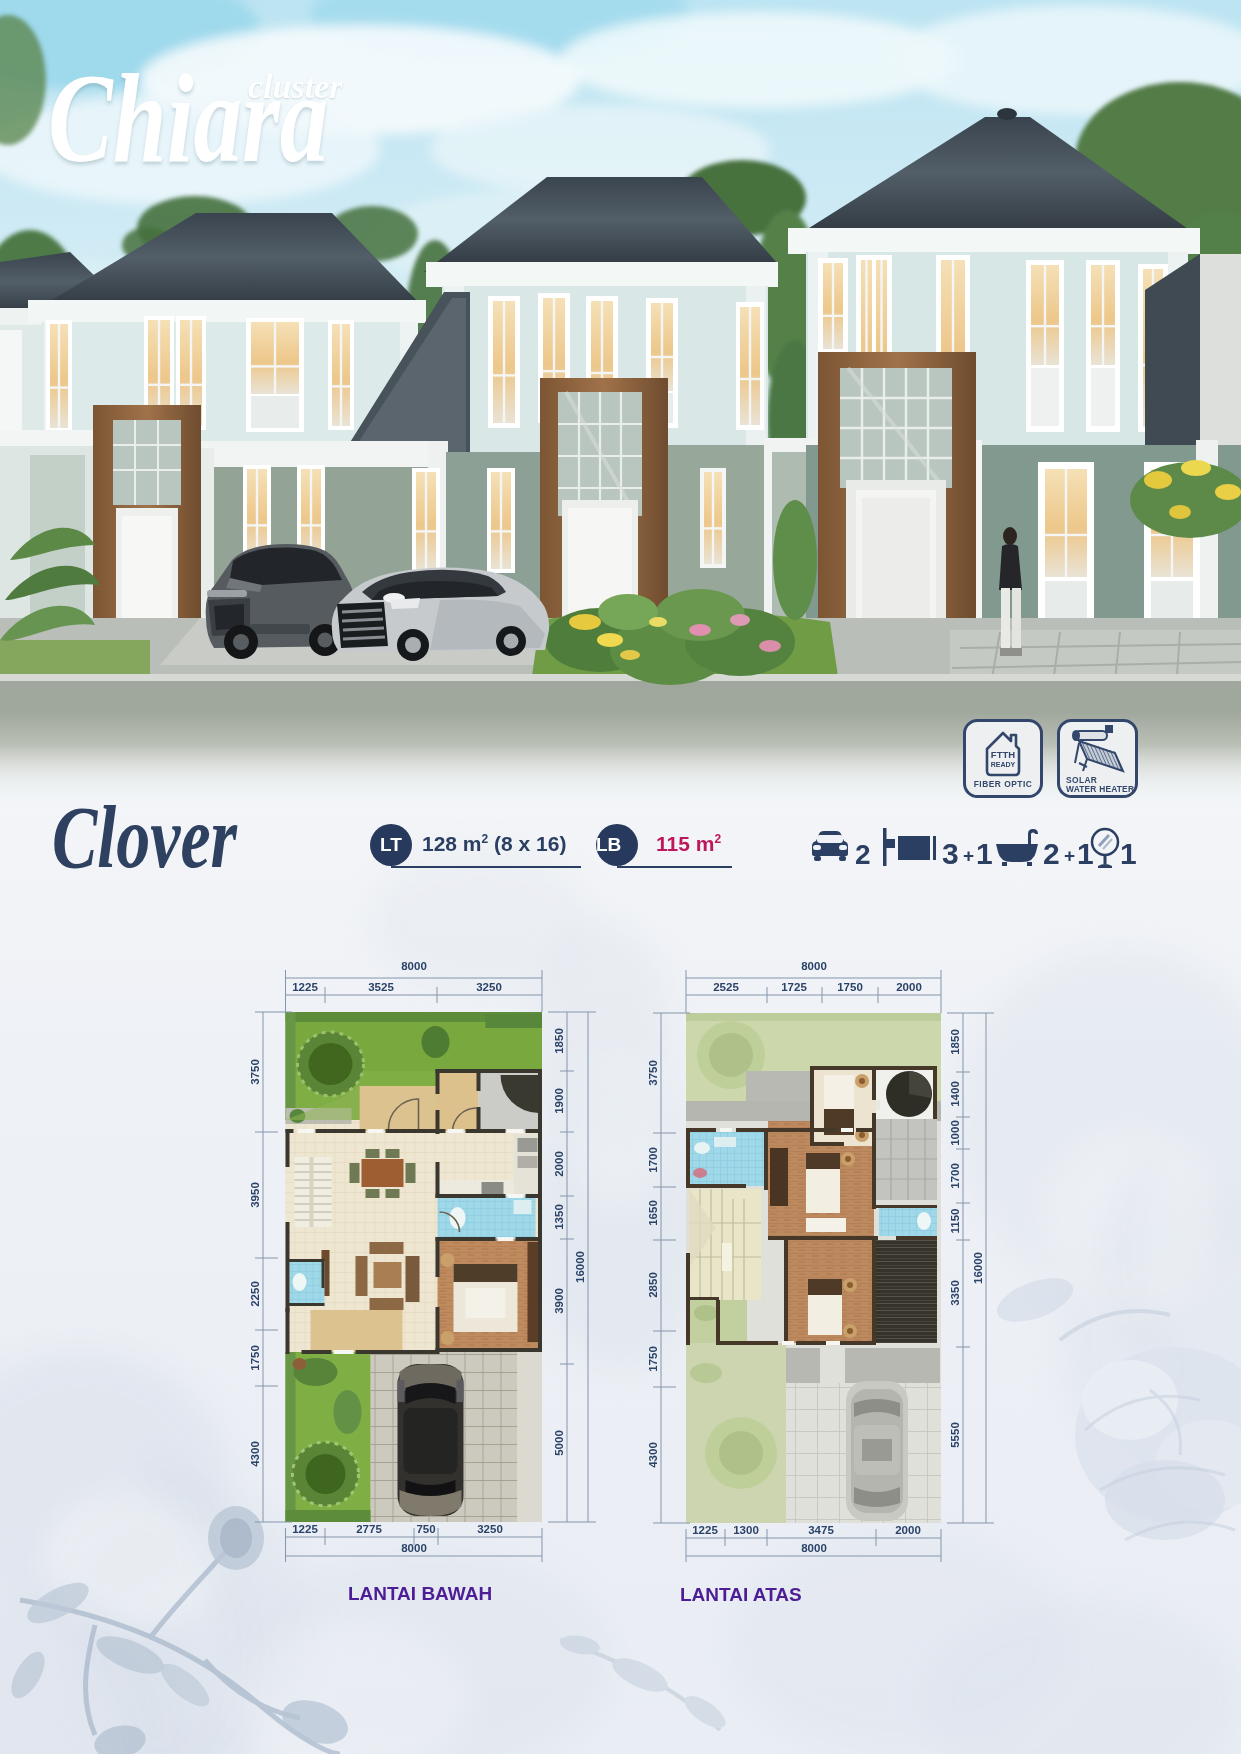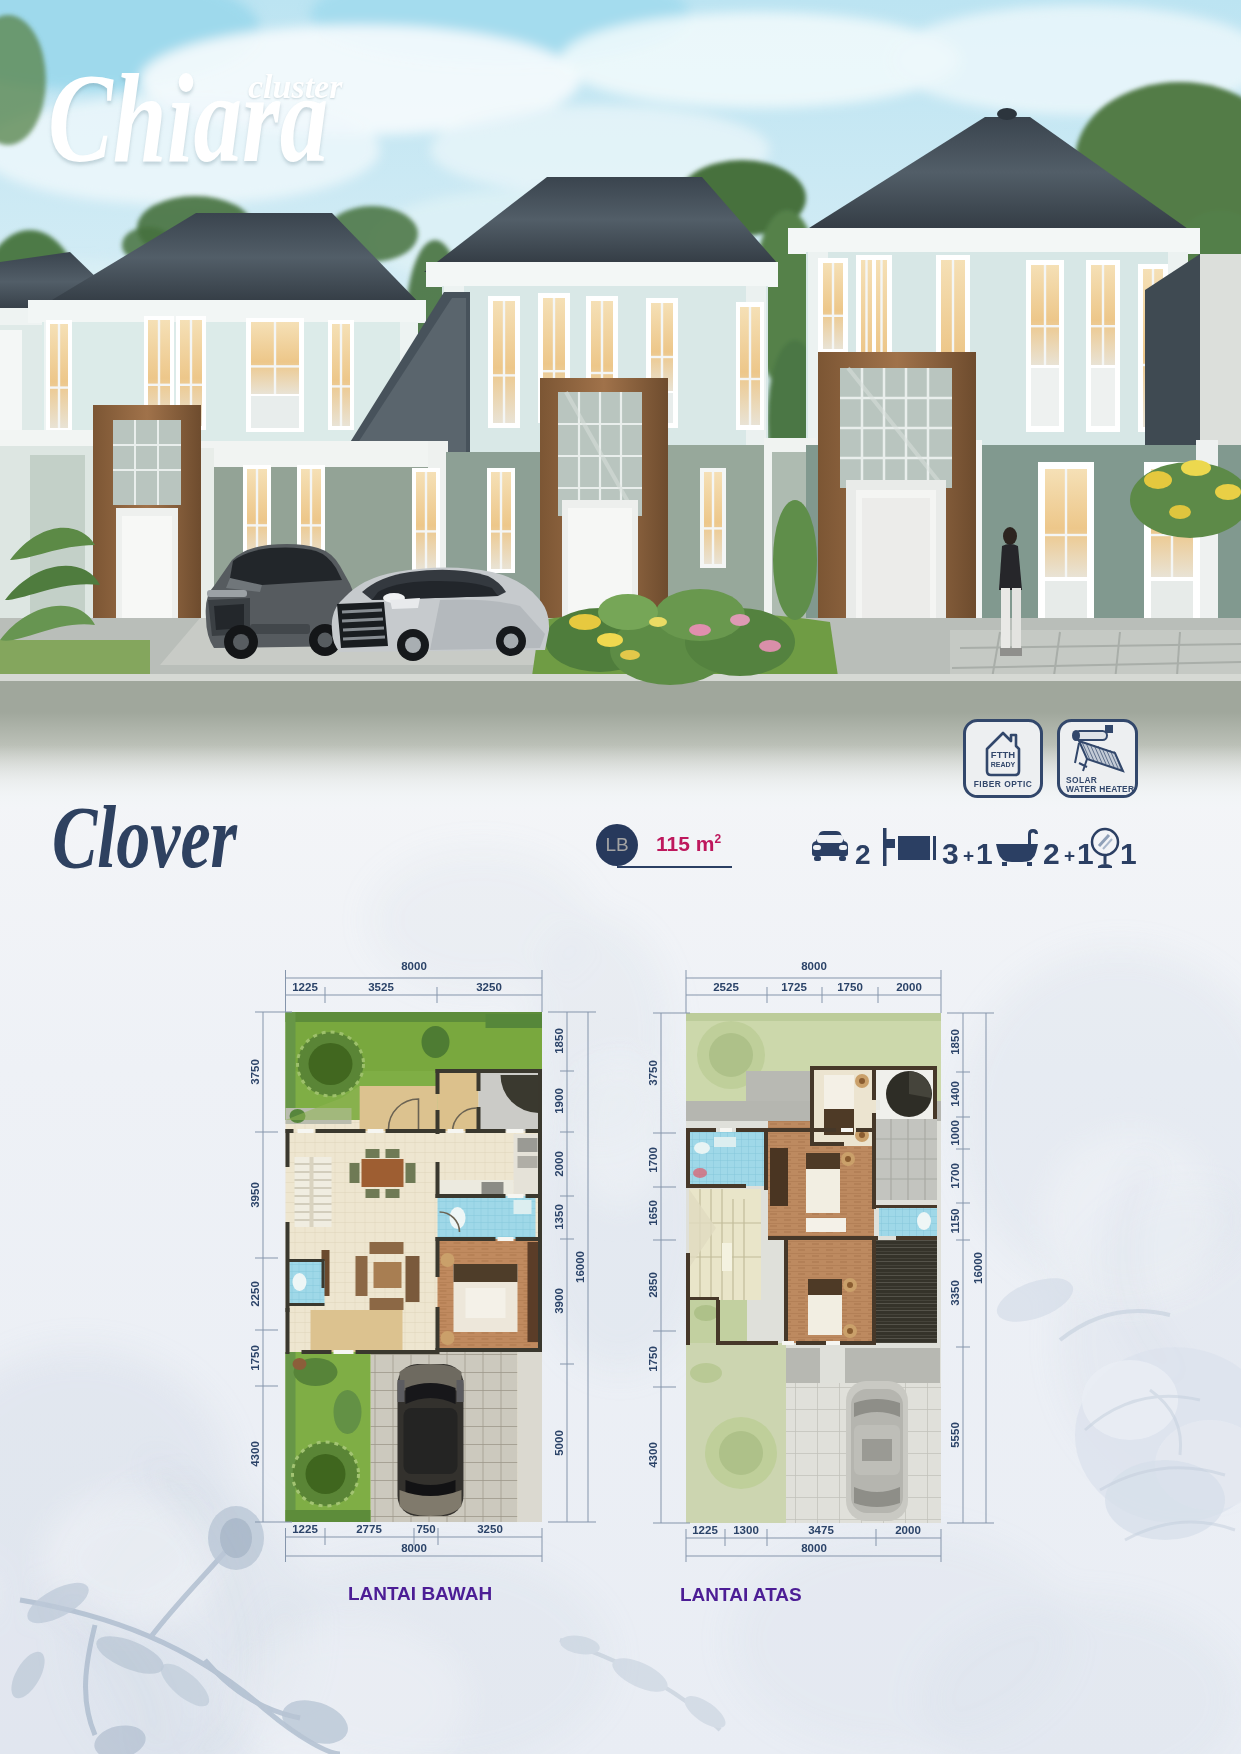--- a/index.html
+++ b/index.html
@@ -530,23 +530,28 @@
 <ellipse cx="19" cy="16.5" rx="4" ry="5.5" fill="#32476b"></ellipse>
 <rect x="48" y="6" width="8" height="8" fill="#32476b"></rect>
 <path d="M22 24 L 18 44 M30 40 L 26 52 M22 44 L 30 48" stroke="#32476b" stroke-width="2" fill="none"></path>
 </g>
 <text x="9" y="64" font-size="8.4" font-weight="bold" fill="#32476b" letter-spacing="0.4" font-family="Liberation Sans,sans-serif">SOLAR</text>
 <text x="9" y="73" font-size="8.4" font-weight="bold" fill="#32476b" letter-spacing="0.2" font-family="Liberation Sans,sans-serif">WATER HEATER</text>
 </svg>
 
 <div class="abs" style="left:52px;top:785px;width:260px;height:90px;font-family:'Liberation Serif',serif;font-style:italic;font-weight:bold;font-size:68px;color:#2e4160;transform:scaleY(1.32);transform-origin:0 0;">Clover</div>
 
+<div class="abs" style="left:370px;top:824px;width:212px;height:44px;">
+<div style="position:absolute;left:0;top:0;width:42px;height:42px;border-radius:50%;background:#27395c;color:#fff;font-weight:bold;font-size:19px;text-align:center;line-height:42px;">LT</div>
+<div style="position:absolute;left:52px;top:8px;font-size:21px;font-weight:bold;color:#2b3f63;">128 m<sup style="font-size:12px;">2</sup> (8 x 16)</div>
+<div style="position:absolute;left:21px;top:42px;width:190px;height:2px;background:#2b3f63;"></div>
+</div>
 
 <div class="abs" style="left:596px;top:824px;width:160px;height:44px;">
-<div style="position:absolute;left:0;top:0;width:42px;height:42px;border-radius:50%;background:#27395c;color:#a3a3a3;font-weight:normal;font-size:19px;text-align:center;line-height:42px;">LB</div>
+<div style="position:absolute;left:0;top:0;width:42px;height:42px;border-radius:50%;background:#27395c;color:#ffffff;font-weight:bold;font-size:19px;line-height:42px;">LB</div>
 <div style="position:absolute;left:60px;top:8px;font-size:21px;font-weight:bold;color:#be185d;">115 m<sup style="font-size:12px;">2</sup></div>
 <div style="position:absolute;left:21px;top:42px;width:115px;height:2px;background:#2b3f63;"></div>
 </div>
 
 <svg class="abs" style="left:800px;top:822px;" width="360" height="50" viewBox="0 0 360 50">
 <g fill="#2b3f63">
 
 <path d="M12 24 Q 12 20 16 19 L 19 12 Q 20 9 24 9 L 36 9 Q 40 9 41 12 L 44 19 Q 48 20 48 24 L 48 32 Q 48 34 46 34 L 14 34 Q 12 34 12 32 Z"></path>
 <rect x="14" y="34" width="7" height="5" rx="2"></rect>
 <rect x="39" y="34" width="7" height="5" rx="2"></rect>

